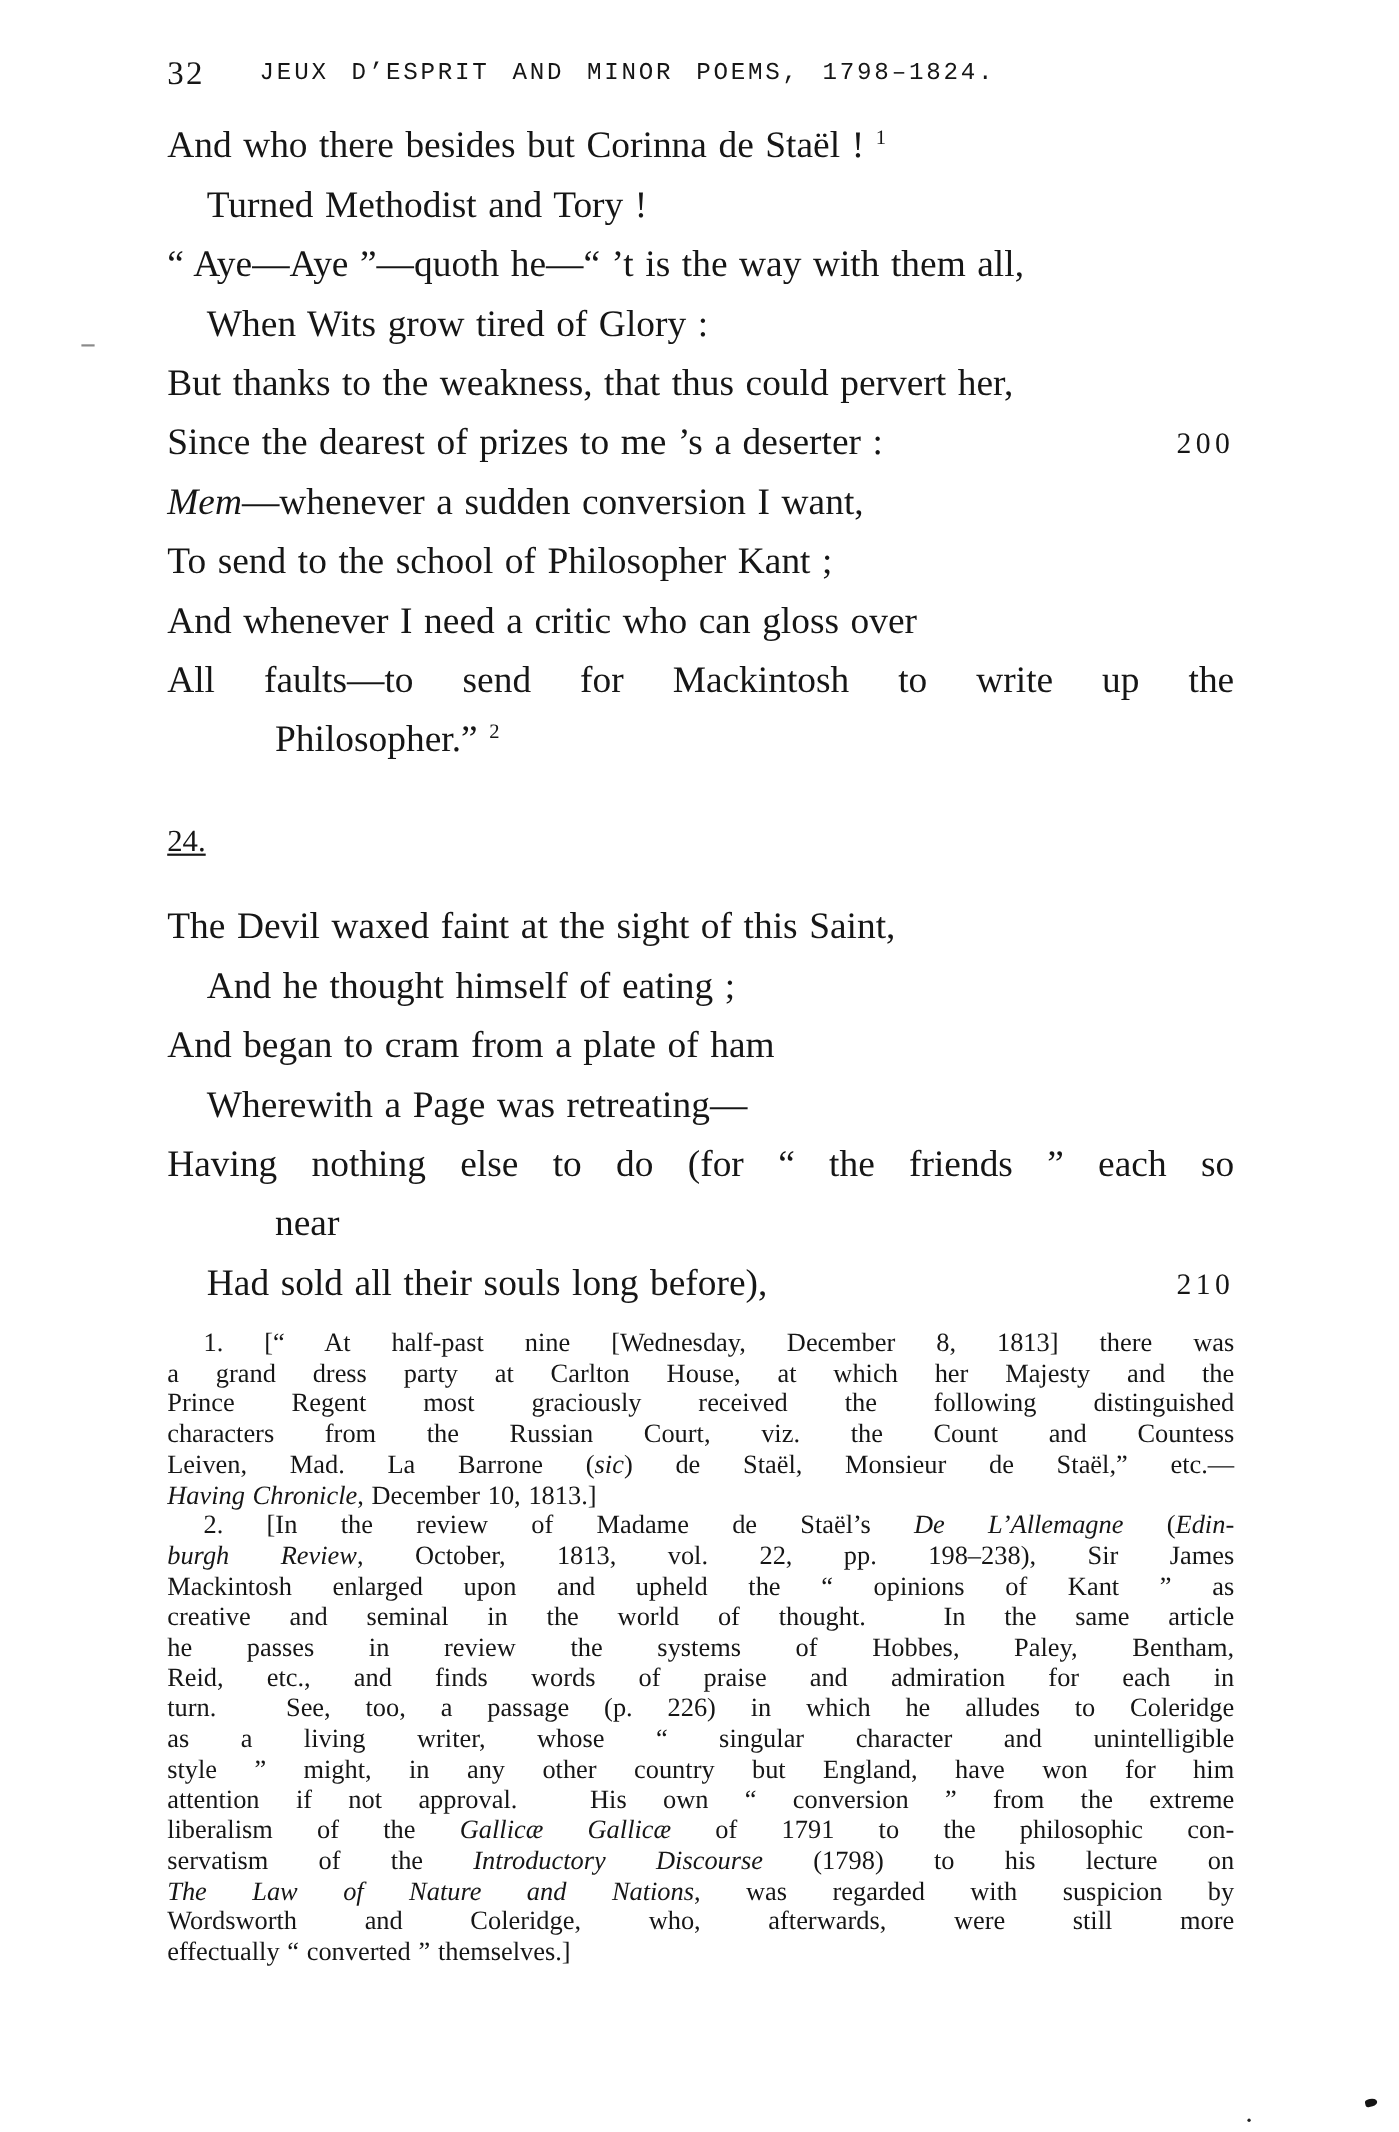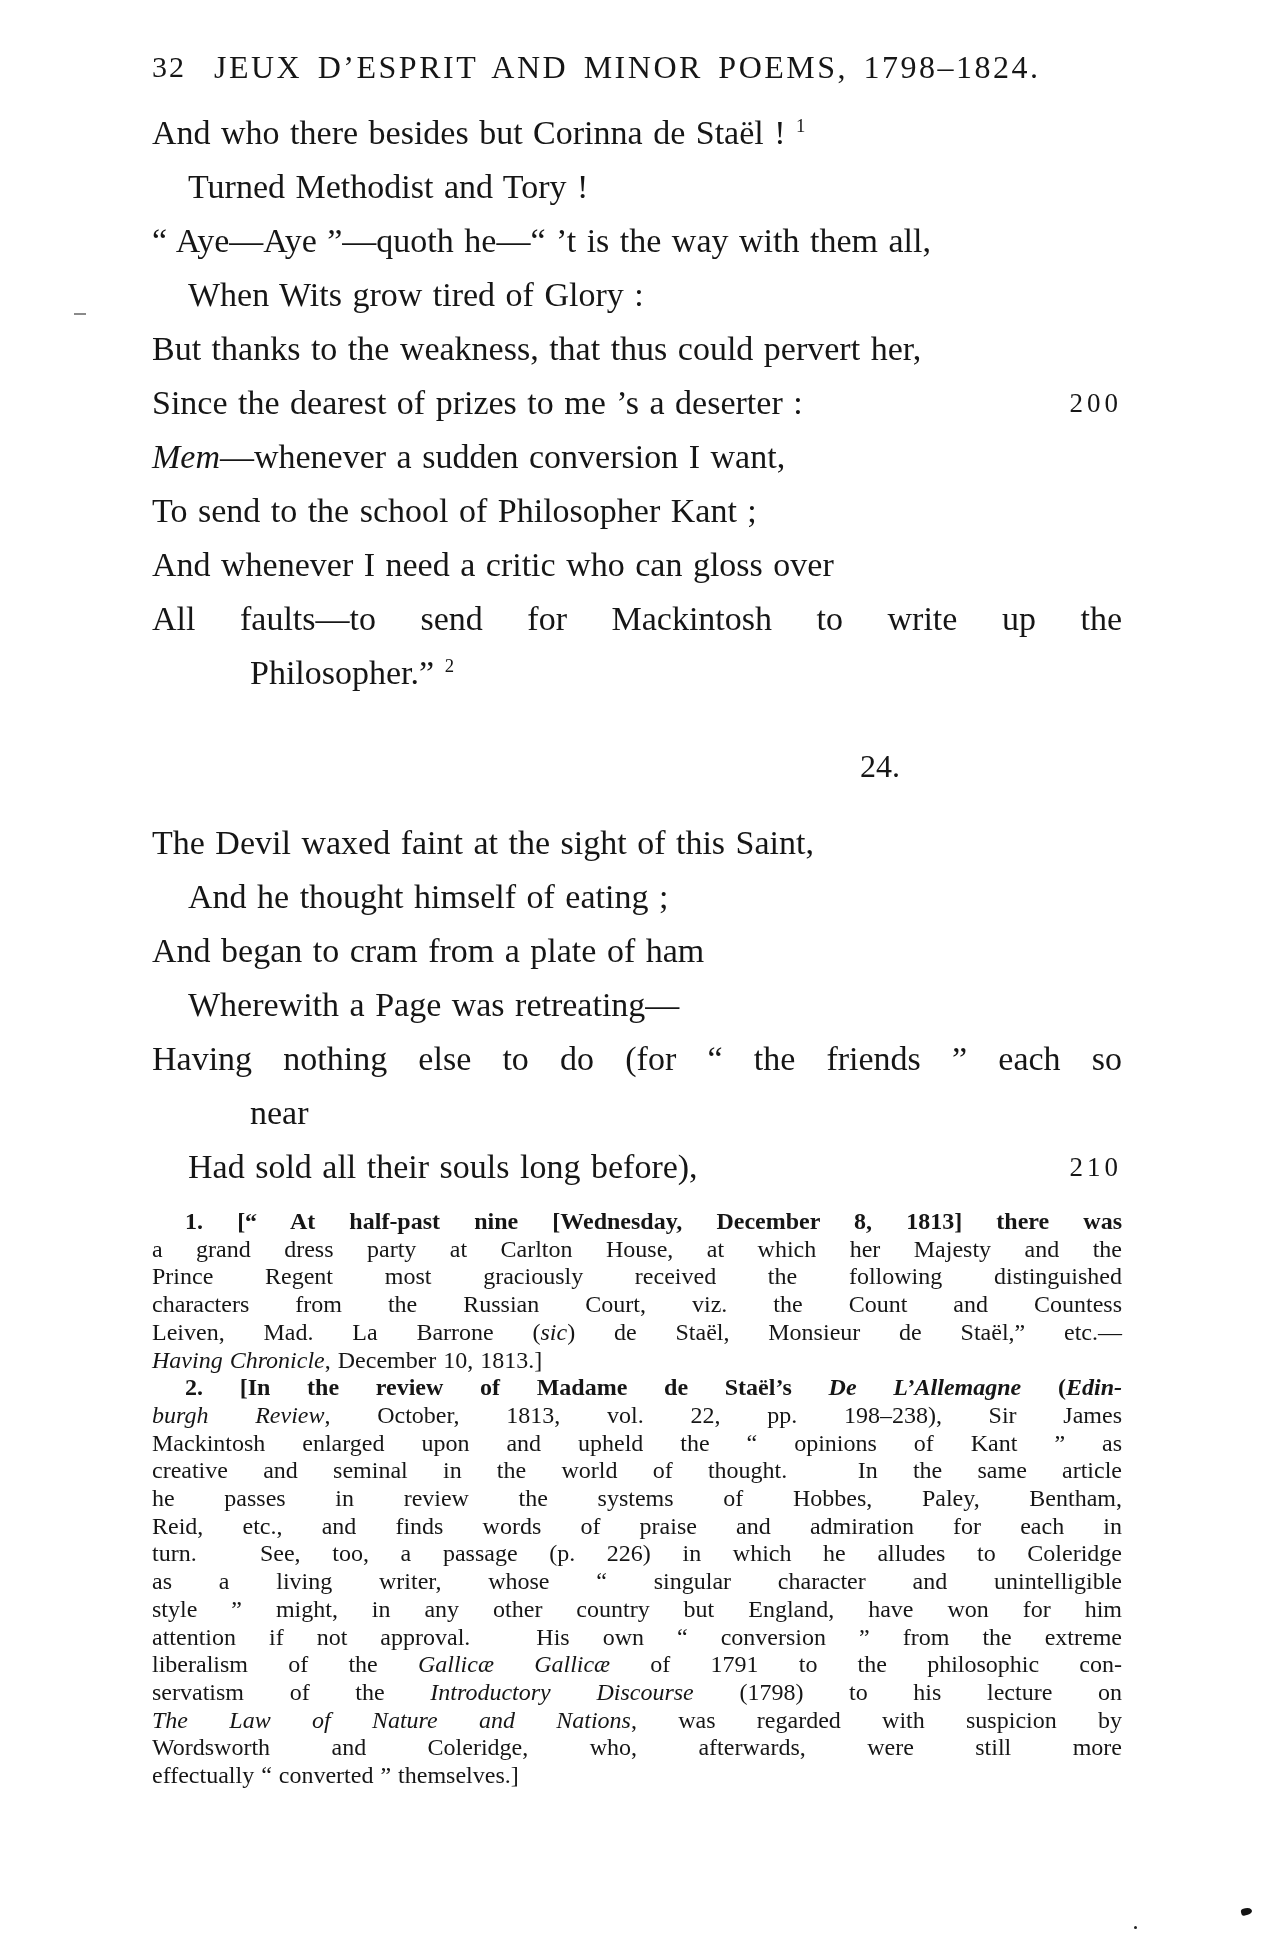--- a/index.html
+++ b/index.html
@@ -21,24 +21,25 @@
     display: flex;
     align-items: center;
     line-height: 34px;
     white-space: nowrap;
   }
   .page-num {
     font-size: 30px;
     letter-spacing: 2px;
   }
   .running-title {
-    font-size: 32px;
+    font-size: 22px;
     letter-spacing: 2.5px;
     word-spacing: 5px;
-    margin-left: 28px;
+    margin-left: 50px;
+    font-family: Liberation Mono, monospace;
   }
   
   .poem {
     font-size: 34px;
     line-height: 54px;
     word-spacing: 2px;
     margin-top: 22px;
   }
   .line { position: relative; white-space: pre-wrap; }
   .ind1 { padding-left: 36px; }
@@ -51,34 +52,35 @@
     letter-spacing: 0;
   }
   .lnum {
     position: absolute;
     right: 0; top: 0;
     font-size: 27px;
     letter-spacing: 4px;
   }
   
   .section-heading {
-    font-size: 32px;
+    font-size: 28px;
     line-height: 56px;
     margin: 38px 222px 2px 0;
-    text-align: right;
+    text-align: left;
+    text-decoration: underline;
   }
   
   .footnotes {
     font-size: 24px;
     line-height: 27.7px;
     word-spacing: 1px;
     margin-top: 14px;
   }
   .footnotes.fn2 { margin-top: 0; }
-  .footnotes .ind1 { padding-left: 33px; font-weight: bold; }
+  .footnotes .ind1 { padding-left: 33px; }
   
   .margin-dash {
     position: absolute;
     left: 74px; top: 313px;
     width: 12px; height: 2px;
     background: #8a8a8a;
   }
   .speck1 {
     position: absolute;
     left: 1241px; top: 1908px;

